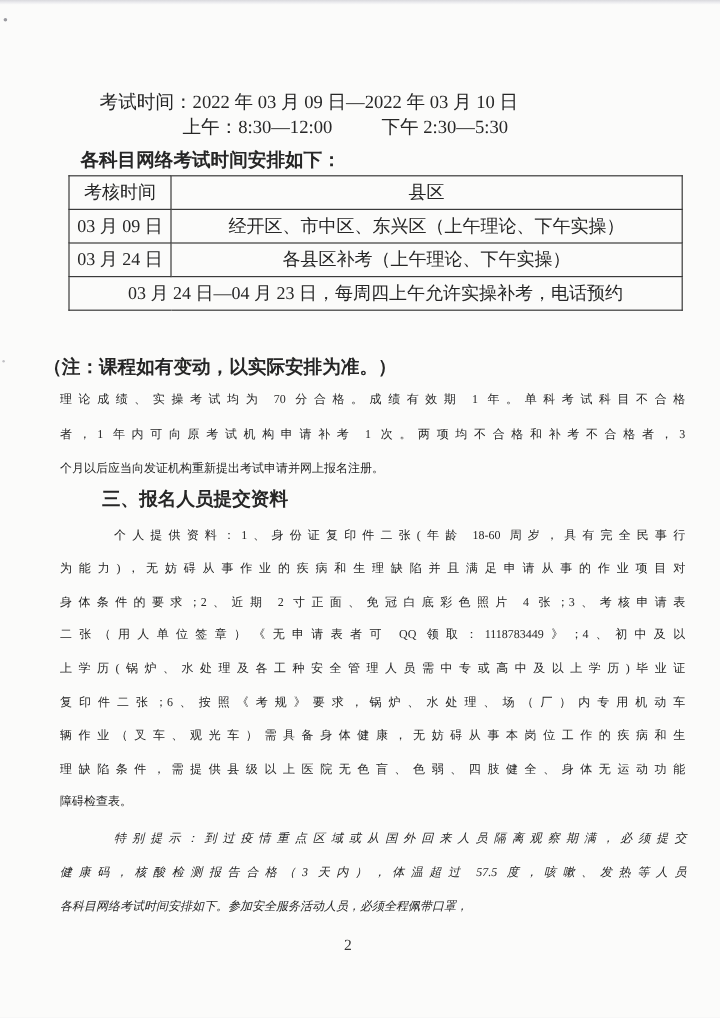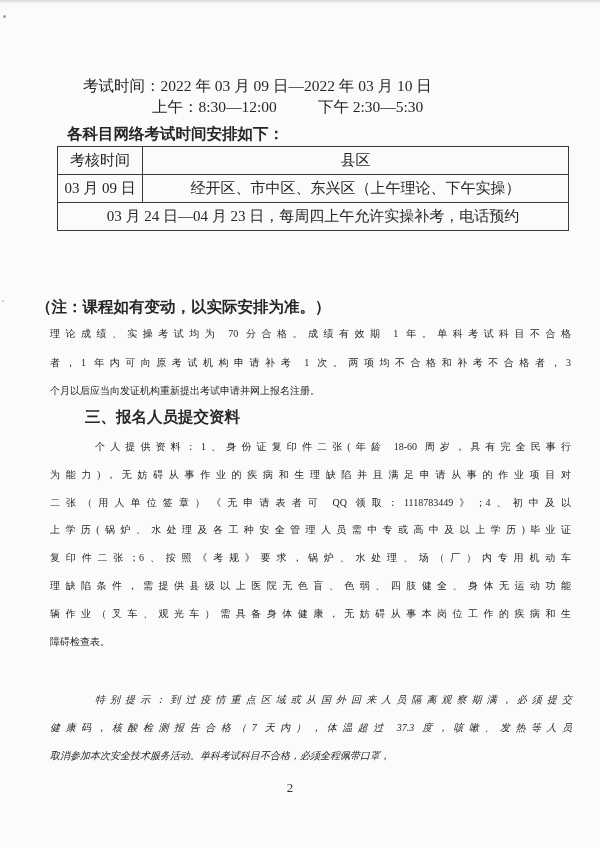--- a/index.html
+++ b/index.html
@@ -93,46 +93,51 @@
     <tbody>
       <tr>
         <th class="c-date">考核时间</th>
         <th>县区</th>
       </tr>
       <tr>
         <td class="c-date">03 月 09 日</td>
         <td>经开区、市中区、东兴区（上午理论、下午实操）</td>
       </tr>
       <tr>
+        <td class="c-date">03 月 24 日</td>
+        <td>各县区补考（上午理论、下午实操）</td>
+      </tr>
+      <tr>
         <td colspan="2">03 月 24 日—04 月 23 日，每周四上午允许实操补考，电话预约</td>
       </tr>
     </tbody>
   </table>
 
   <div class="abs line bold note">（注：课程如有变动，以实际安排为准。）</div>
 
   <div class="para p-score">
     <div class="pline">理论成绩、实操考试均为 70 分合格。成绩有效期 1 年。单科考试科目不合格</div>
     <div class="pline">者，1 年内可向原考试机构申请补考 1 次。两项均不合格和补考不合格者，3</div>
     <div class="pline last">个月以后应当向发证机构重新提出考试申请并网上报名注册。</div>
   </div>
 
   <div class="abs line bold sec-heading">三、报名人员提交资料</div>
 
   <div class="para p-materials">
     <div class="pline first">个人提供资料：1、身份证复印件二张(年龄 18-60 周岁，具有完全民事行</div>
     <div class="pline">为能力)，无妨碍从事作业的疾病和生理缺陷并且满足申请从事的作业项目对</div>
+    <div class="pline">身体条件的要求；2、近期 2 寸正面、免冠白底彩色照片 4 张；3、考核申请表</div>
     <div class="pline">二张（用人单位签章）《无申请表者可 QQ 领取：1118783449》；4、初中及以</div>
     <div class="pline">上学历(锅炉、水处理及各工种安全管理人员需中专或高中及以上学历)毕业证</div>
     <div class="pline">复印件二张；6、按照《考规》要求，锅炉、水处理、场（厂）内专用机动车</div>
+    <div class="pline">辆作业（叉车、观光车）需具备身体健康，无妨碍从事本岗位工作的疾病和生</div>
     <div class="pline">理缺陷条件，需提供县级以上医院无色盲、色弱、四肢健全、身体无运动功能</div>
-    <div class="pline">辆作业（叉车、观光车）需具备身体健康，无妨碍从事本岗位工作的疾病和生</div>
     <div class="pline last">障碍检查表。</div>
   </div>
 
   <div class="para p-notice">
     <div class="pline first">特别提示：到过疫情重点区域或从国外回来人员隔离观察期满，必须提交</div>
-    <div class="pline">健康码，核酸检测报告合格（7 天内），体温超过 37.3 度，咳嗽、发热等人员</div>
-    <div class="pline last">取消参加本次安全技术服务活动。单科考试科目不合格，必须全程佩带口罩，</div>
+    <div class="pline">健康码，核酸检测报告合格（3 天内），体温超过 57.5 度，咳嗽、发热等人员</div>
+    <div class="pline last">各科目网络考试时间安排如下。参加安全服务活动人员，必须全程佩带口罩，</div>
   </div>
 
   <div class="abs page-num">2</div>
 </div>
 
 </body></html>

